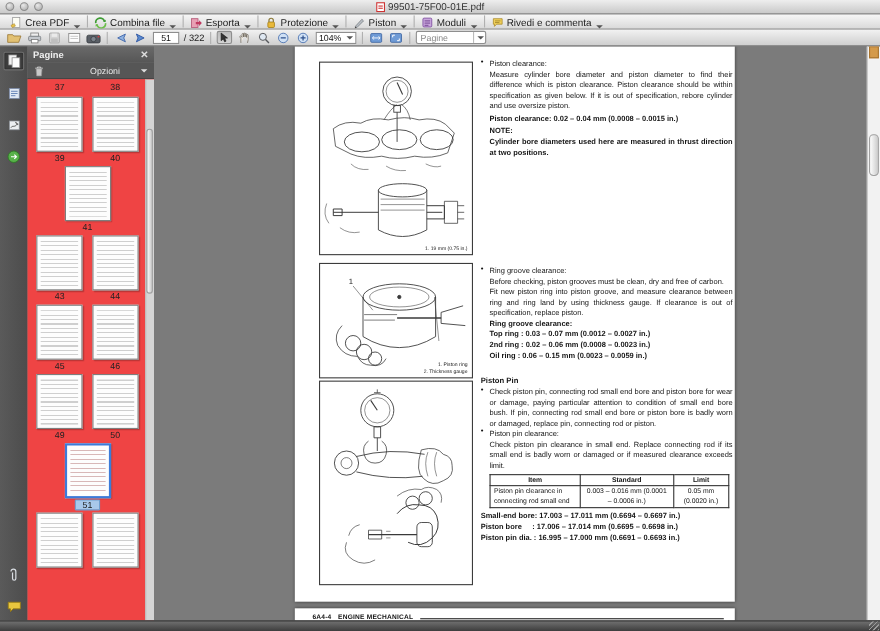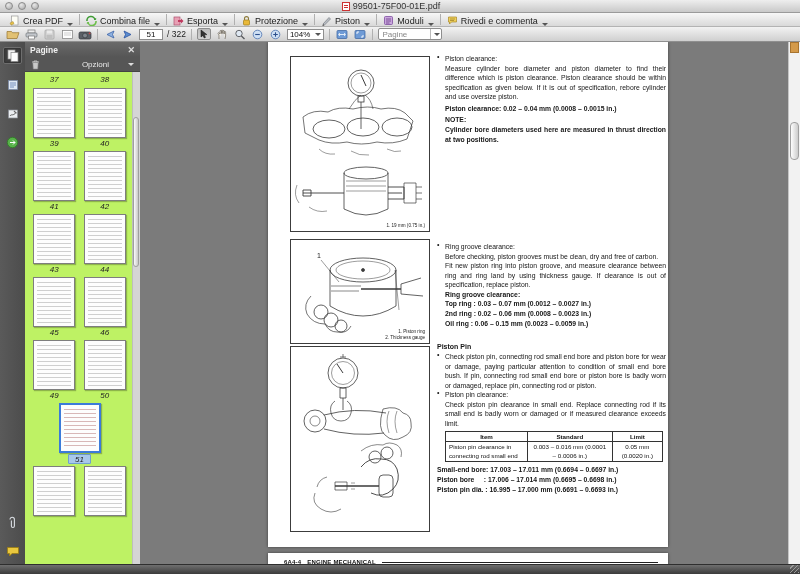--- a/index.html
+++ b/index.html
@@ -42,21 +42,21 @@
   .strip-btn.active { background:#3e3e3e; box-shadow:inset 0 0 2px #222; border:1px solid #6e6e6e; }
   .strip-spacer { flex:1; }
 
   .sidepanel { width:115px; display:flex; flex-direction:column; flex:0 0 auto; }
   .panel-header { height:15px; background:linear-gradient(#6a6a6a,#565656); color:#f0f0f0; font-size:8.5px; font-weight:bold;
                   display:flex; align-items:center; padding:0 5px; justify-content:space-between; }
   .panel-close { color:#ddd; font-size:9px; font-weight:bold; }
   .panel-options { height:15px; background:#565656; display:flex; align-items:center; justify-content:space-between; padding:0 6px; border-bottom:1px solid #444; }
   .opz { color:#e8e8e8; font-size:8px; display:flex; align-items:center; gap:18px; }
   .opz .caret { border-top-color:#ddd; }
-  .thumbs-viewport { flex:1; background:#bef264; overflow:hidden; position:relative; padding-top:2px;font-style:italic; }
+  .thumbs-viewport { flex:1; background:#ef4444; overflow:hidden; position:relative; padding-top:2px; }
   .thumb-row { display:flex; justify-content:space-around; padding:0 10px 0 4px; }
   .thumb-cell { display:flex; flex-direction:column; align-items:center; width:46px; }
   .thumb { width:42px; height:50px; background:#fdfdfd; border:1px solid #7e7e7e; box-shadow:1px 1px 1px rgba(0,0,0,.25); margin-top:2px; position:relative; }
   .thumb .tlines { position:absolute; inset:4px 3px 3px 3px;
       background:repeating-linear-gradient(#cfcfcf 0 1px, transparent 1px 4px); }
   .thumb.selected { border:2px solid #3c7bd9; }
   .thumb.selected .tlines { background:repeating-linear-gradient(#d8b8b8 0 1px, transparent 1px 4px); }
   .thumb-label { font-size:8px; color:#222; margin-top:1px; height:10px; line-height:10px; padding:0 6px; }
   .thumb-label.selected-label { background:#a8c8ea; border:1px solid #6f9fd0; border-radius:1px; }
   .labels-only { margin-bottom:1px; }
@@ -363,26 +363,20 @@
                 </div>
                 <div class="thumb-label">40</div>
               </div>
             </div>
             <div class="thumb-row">
               <div class="thumb-cell">
                 <div class="thumb">
                   <div class="tlines"></div>
                 </div>
                 <div class="thumb-label">41</div>
-              </div>
-              <div class="thumb-cell">
-                <div class="thumb">
-                  <div class="tlines"></div>
-                </div>
-                <div class="thumb-label">42</div>
               </div>
             </div>
             <div class="thumb-row">
               <div class="thumb-cell">
                 <div class="thumb">
                   <div class="tlines"></div>
                 </div>
                 <div class="thumb-label">43</div>
               </div>
               <div class="thumb-cell">

